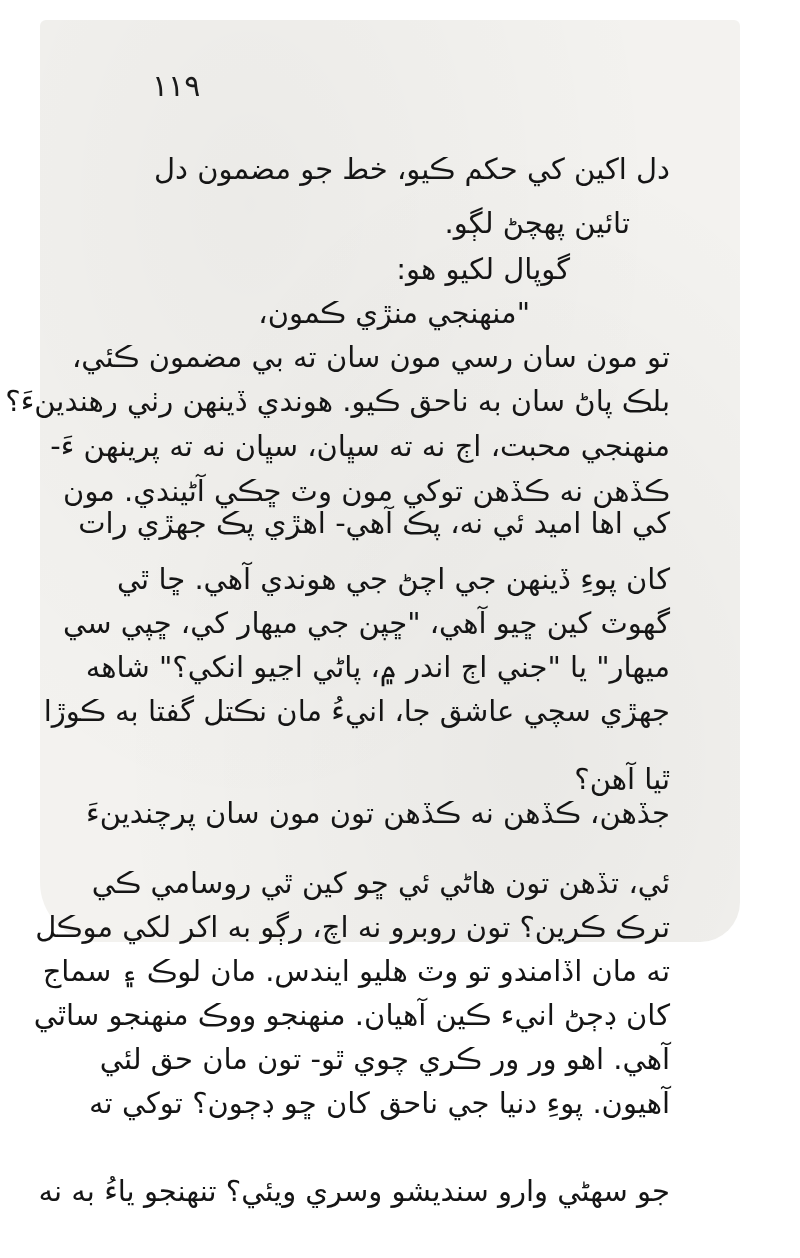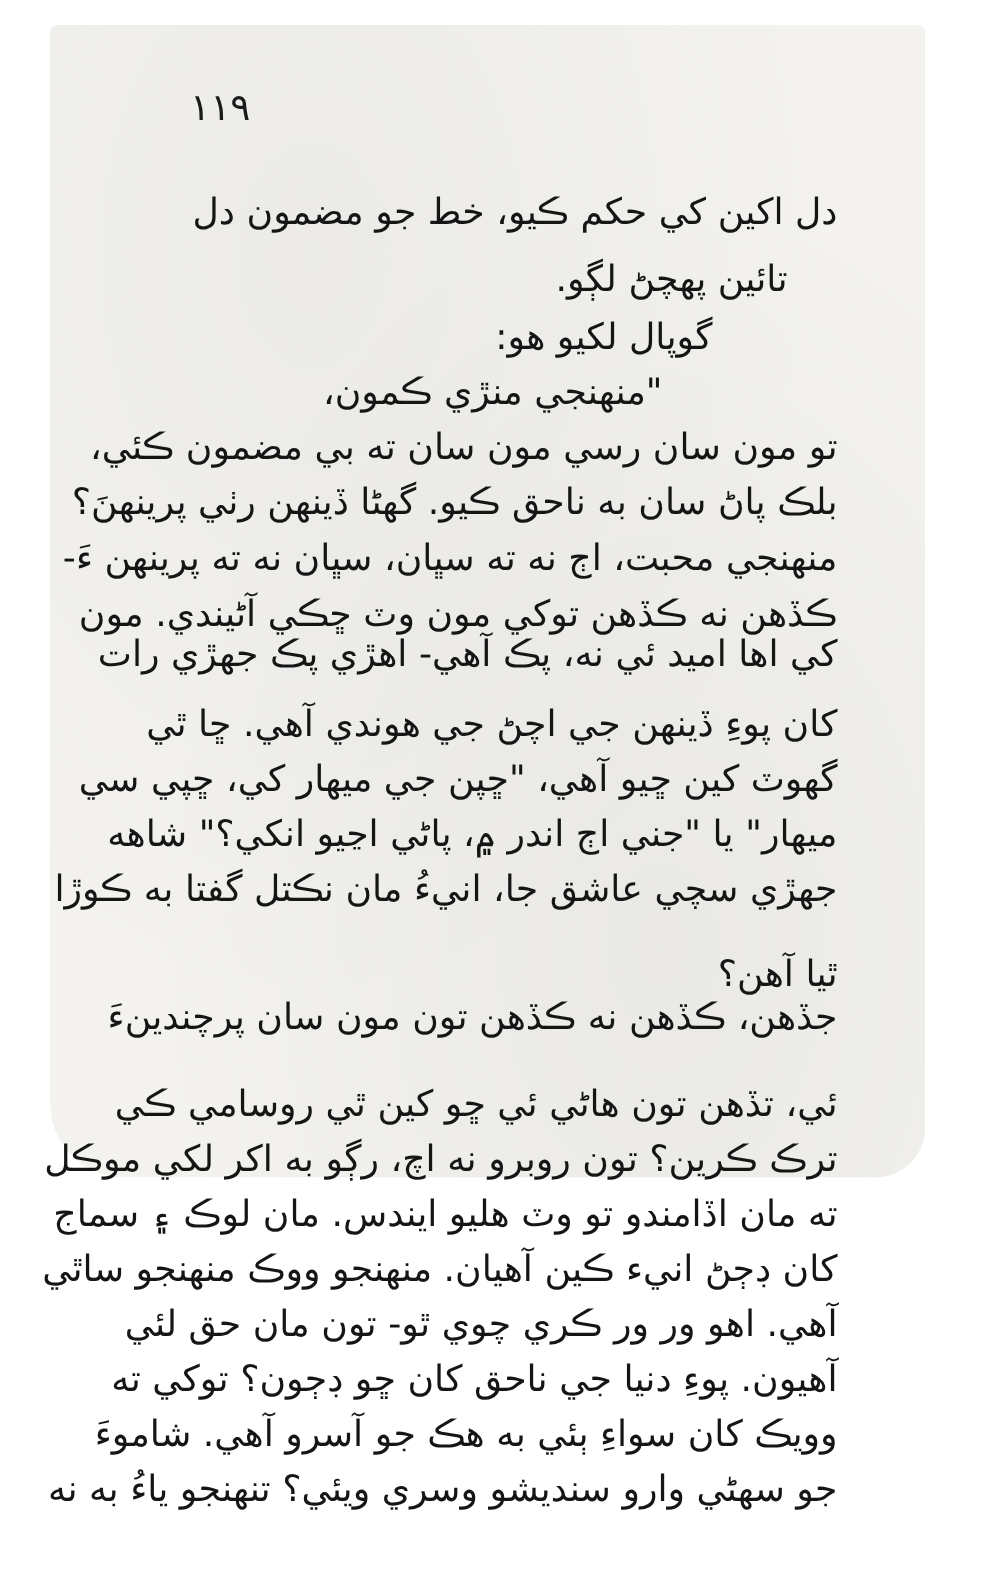--- a/index.html
+++ b/index.html
@@ -31,31 +31,30 @@
 <div class="page">
   <div class="page-number">١١٩</div>
 </div>
 
 <div class="text" style="top:0;height:1258px;">
   <div class="line" style="top:108px;">دل اکين کي حکم ڪيو، خط جو مضمون دل</div>
   <div class="line" style="top:162px;right:40px;">تائين پهچڻ لڳو.</div>
   <div class="line" style="top:208px;right:100px;">گوپال لکيو هو:</div>
   <div class="line" style="top:252px;right:140px;">"منهنجي منڙي ڪمون،</div>
   <div class="line" style="top:296px;">تو مون سان رسي مون سان ته بي مضمون ڪئي،</div>
-  <div class="line" style="top:340px;">بلڪ پاڻ سان به ناحق ڪيو. گهڻا ڏينهن رٺي پرينهنَ؟</div>
+  <div class="line" style="top:340px;">بلڪ پاڻ سان به ناحق ڪيو. هوندي ڏينهن رٺي رهندينءَ؟</div>
   <div class="line" style="top:385px;">منهنجي محبت، اڄ نه ته سڀان، سڀان نه ته پرينهن ءَ-</div>
   <div class="line" style="top:430px;">ڪڏهن نه ڪڏهن توکي مون وٽ ڇڪي آڻيندي. مون</div>
   <div class="line" style="top:462px;">کي اها اميد ئي نه، پڪ آهي- اهڙي پڪ جهڙي رات</div>
   <div class="line" style="top:518px;">کان پوءِ ڏينهن جي اچڻ جي هوندي آهي. ڇا ٿي</div>
   <div class="line" style="top:562px;">گهوٽ کين ڇيو آهي، "ڇپن جي ميهار کي، ڇپي سي</div>
   <div class="line" style="top:606px;">ميهار" يا "جني اڄ اندر ۾، پاڻي اڃيو انکي؟" شاهه</div>
   <div class="line" style="top:650px;">جهڙي سچي عاشق جا، انيءُ مان نڪتل گفتا به ڪوڙا</div>
   <div class="line" style="top:718px;right:0;">ٿيا آهن؟</div>
   <div class="line" style="top:752px;">جڏهن، ڪڏهن نه ڪڏهن تون مون سان پرچندينءَ</div>
   <div class="line" style="top:822px;">ئي، تڏهن تون هاڻي ئي ڇو کين ٿي روسامي ڪي</div>
   <div class="line" style="top:866px;">ترڪ ڪرين؟ تون روبرو نه اچ، رڳو به اکر لکي موڪل</div>
   <div class="line" style="top:910px;">ته مان اڏامندو تو وٽ هليو ايندس. مان لوڪ ۽ سماج</div>
   <div class="line" style="top:954px;">کان ڊڄڻ انيء ڪين آهيان. منهنجو ووڪ منهنجو ساٿي</div>
   <div class="line" style="top:1042px;">آهيون. پوءِ دنيا جي ناحق کان ڇو ڊڄون؟ توکي ته</div>
   <div class="line" style="top:998px;">آهي. اهو ور ور ڪري چوي ٿو- تون مان حق لئي</div>
-  <div class="line" style="top:1086px;">وويڪ کان سواءِ ٻئي به هڪ جو آسرو آهي. شاموءَ</div>
   <div class="line" style="top:1130px;">جو سهڻي وارو سنديشو وسري ويئي؟ تنهنجو ياءُ به نه</div>
 </div>
 
 </body></html>

